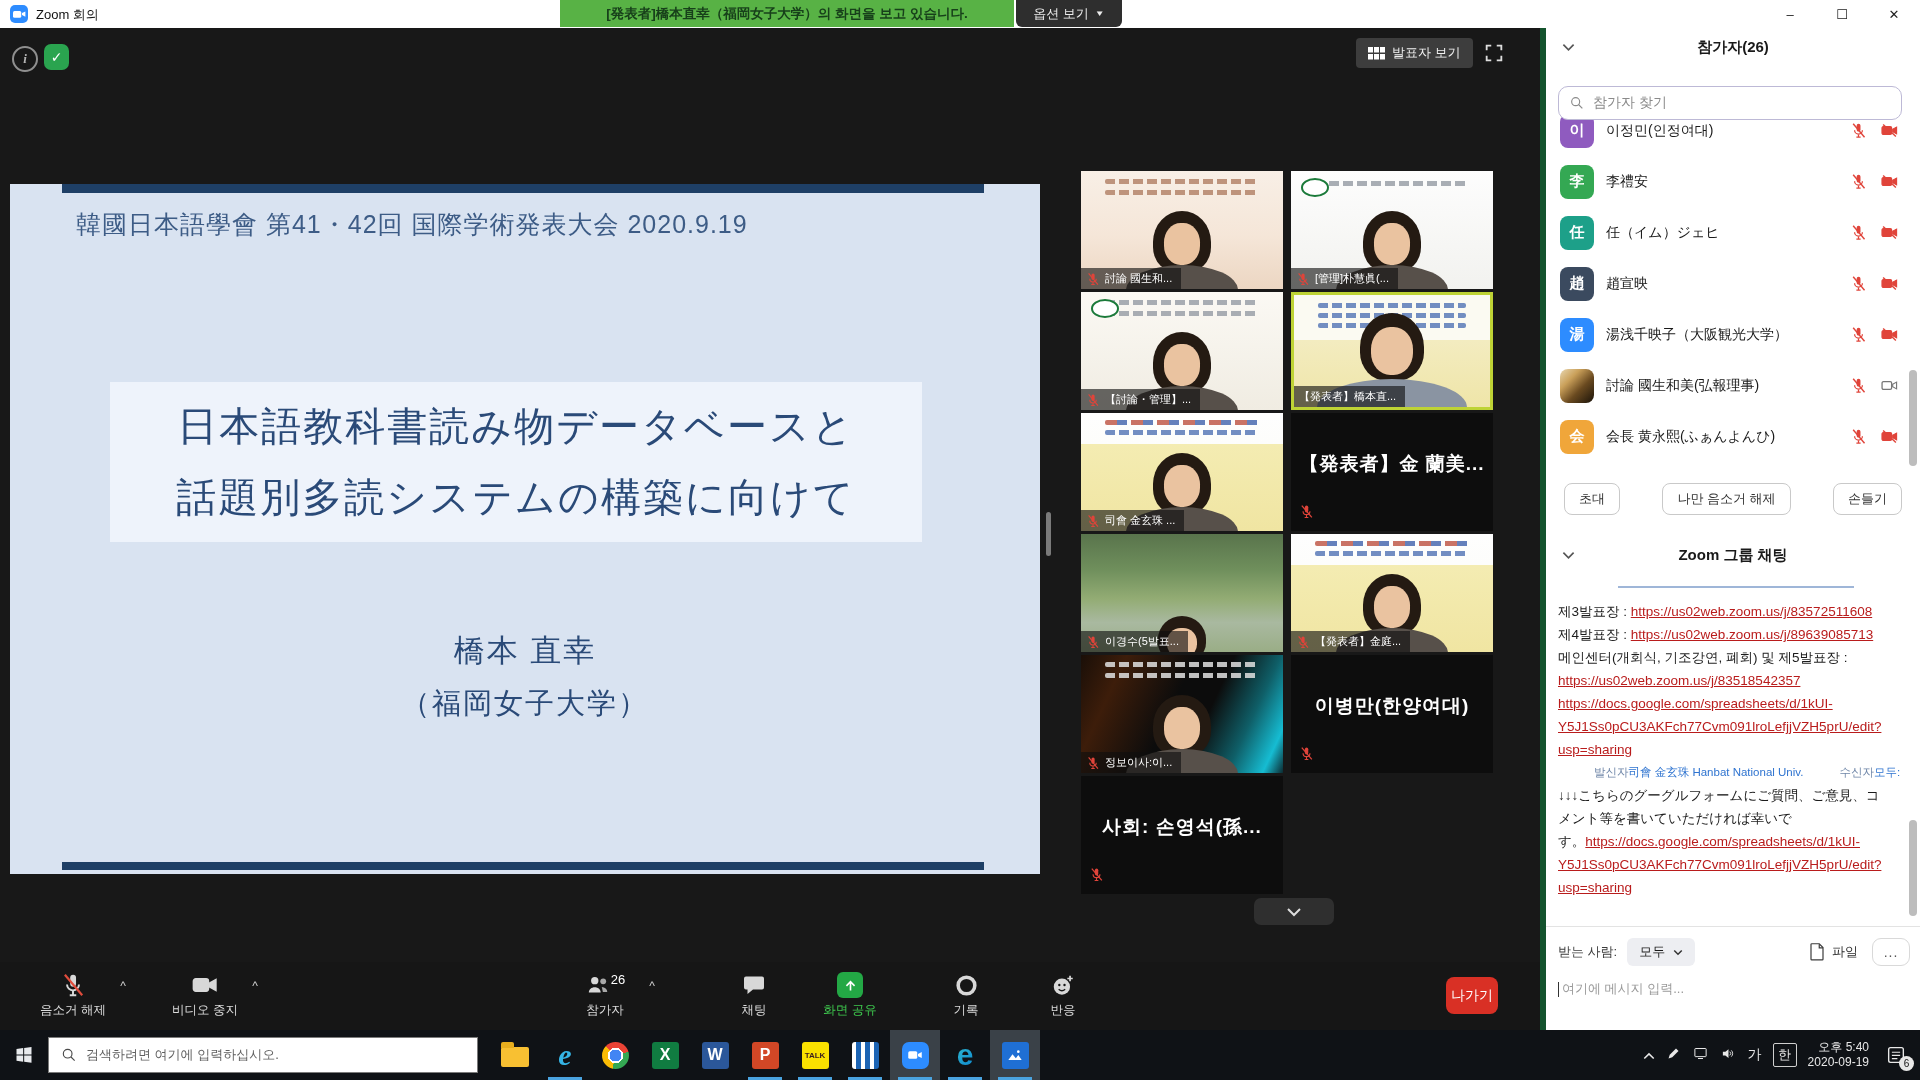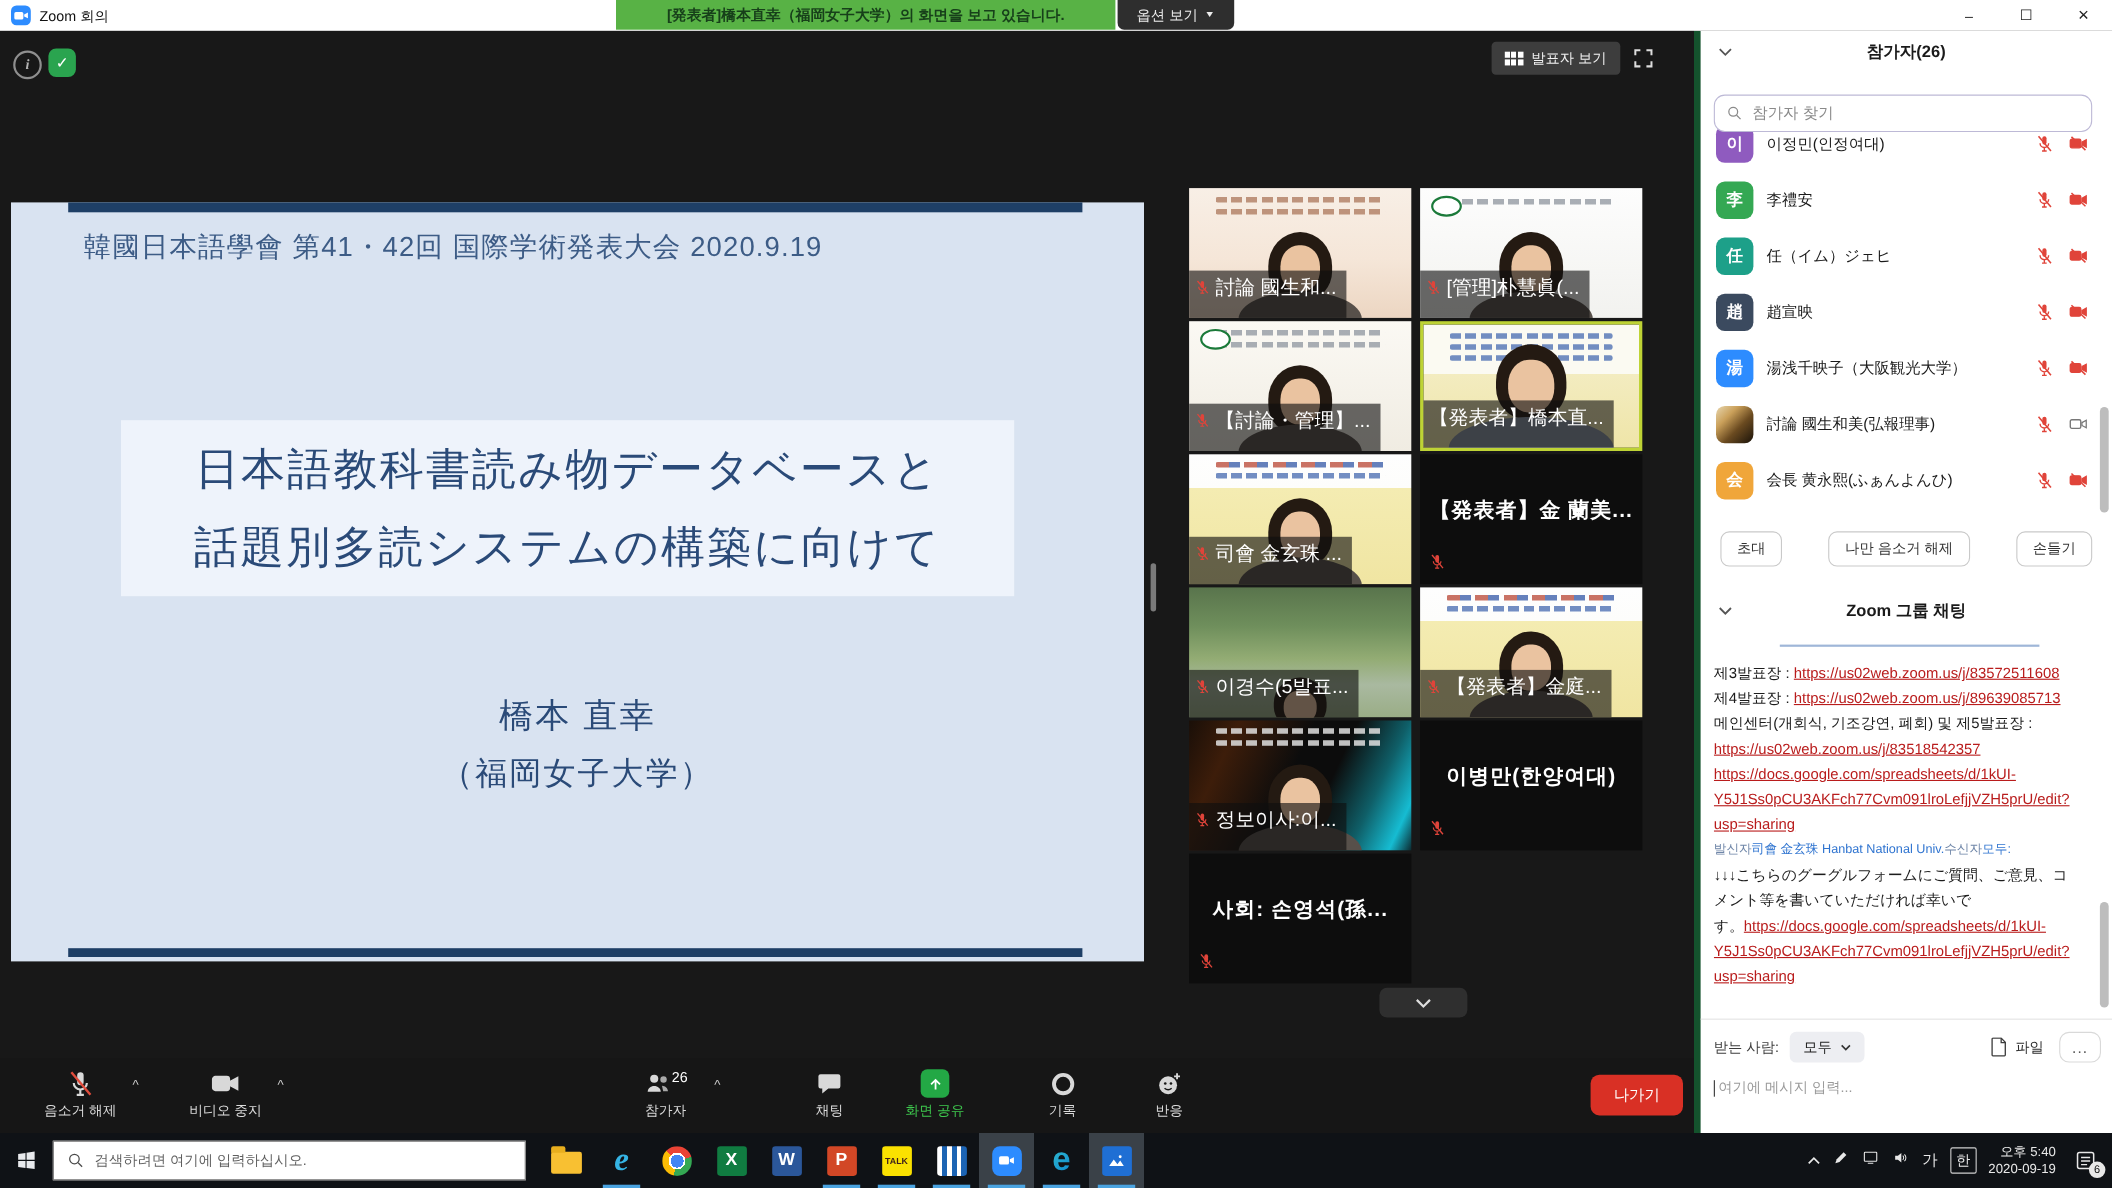--- a/index.html
+++ b/index.html
@@ -43,22 +43,22 @@
     display:flex;flex-direction:column;align-items:center;justify-content:center;gap:16px;}
   .slide-title-line{font-size:40px;color:#2a4a78;letter-spacing:2px;}
   .slide-presenter{position:absolute;left:0;top:446px;width:100%;text-align:center;font-size:31px;color:#2a4a78;letter-spacing:2px;}
   .slide-affil{position:absolute;left:0;top:500px;width:100%;text-align:center;font-size:29px;color:#2a4a78;letter-spacing:2px;}
   .mid-scroll{position:absolute;left:1046px;top:484px;width:5px;height:44px;background:#7a7a7a;border-radius:3px;}
 
   
   .tiles{position:absolute;left:1081px;top:143px;width:412px;height:752px;}
   .tile{position:absolute;width:202px;height:118px;background:#0d0d0d;overflow:hidden;box-sizing:border-box;}
   .tile.active{border:3px solid #bed335;}
-  .tile-label{position:absolute;left:0;bottom:0;max-width:96%;background:rgba(15,15,15,.62);color:#fff;font-size:18px;
-    padding:3px 9px 16px 5px;display:flex;align-items:center;gap:5px;white-space:nowrap;overflow:hidden;}
+  .tile-label{position:absolute;left:0;bottom:0;max-width:96%;background:rgba(15,15,15,.62);color:#fff;font-size:11px;
+    padding:3px 9px 3px 5px;display:flex;align-items:center;gap:5px;white-space:nowrap;overflow:hidden;}
   .tile-bigname{width:100%;text-align:center;color:#fff;font-size:19px;font-weight:bold;letter-spacing:1px;
     position:absolute;top:38px;}
   .corner-mic{position:absolute;left:8px;bottom:8px;}
   .strip{position:absolute;left:12%;width:76%;height:5px;border-radius:2px;opacity:.85;}
   .strip-brown{background:repeating-linear-gradient(90deg,#b4846a 0 10px,transparent 10px 14px);}
   .strip-gray{background:repeating-linear-gradient(90deg,#9aa0a8 0 10px,transparent 10px 14px);}
   .strip-blue{background:repeating-linear-gradient(90deg,#5a7ab8 0 10px,transparent 10px 14px);}
   .strip-red{background:repeating-linear-gradient(90deg,#c05a4a 0 12px,#4a6ab0 12px 22px,transparent 22px 26px);}
   .strip-white{background:repeating-linear-gradient(90deg,#e0e0e0 0 10px,transparent 10px 14px);}
   .bg-poster1{background:linear-gradient(180deg,#f8efe6 0%,#f5e6d8 55%,#ecd6c2 100%);}
@@ -84,21 +84,21 @@
     display:flex;align-items:center;justify-content:center;color:#ddd;font-size:12px;}
 
   
   .toolbar{position:absolute;left:0;top:962px;width:1540px;height:68px;background:#161616;}
   .tb-item{position:absolute;top:9px;text-align:center;color:#dcdcdc;font-size:12.5px;}
   .tb-icon{height:28px;display:flex;align-items:center;justify-content:center;margin-bottom:3px;}
   .tb-chev{position:absolute;top:8px;color:#cfcfcf;font-size:12px;}
   .tb-badge{font-size:13px;color:#fff;margin-left:0;position:relative;top:-6px;}
   .tb-label-accent{color:#3ec94e;}
   .share-box{width:26px;height:26px;background:#23a845;border-radius:6px;display:flex;align-items:center;justify-content:center;}
-  .leave-btn{position:absolute;left:1446px;top:15px;width:84px;height:37px;background:#d93025;color:#fff;border-radius:8px;
+  .leave-btn{position:absolute;left:1446px;top:15px;width:52px;height:37px;background:#d93025;color:#fff;border-radius:8px;
     font-size:14px;display:flex;align-items:center;justify-content:center;}
 
   
   .panel{position:absolute;left:1540px;top:28px;width:380px;height:1002px;background:#fff;border-left:6px solid #14532d;box-sizing:border-box;}
   .p-collapse{position:absolute;left:16px;top:12px;color:#555;font-size:13px;}
   .p-title{position:absolute;left:0;top:10px;width:100%;text-align:center;font-size:15px;font-weight:bold;color:#1a1a1a;}
   .p-search{position:absolute;left:12px;top:58px;width:344px;height:34px;border:1px solid #bdb9d6;border-radius:10px;background:#fff;
     display:flex;align-items:center;gap:8px;padding:0 10px;box-sizing:border-box;z-index:3;}
   .p-search-text{font-size:14px;color:#8a8a8a;}
   .p-list{position:absolute;left:0;top:77px;width:100%;height:360px;overflow:hidden;z-index:1;}
@@ -112,21 +112,21 @@
     display:flex;align-items:center;justify-content:center;}
   .p-scroll1{position:absolute;right:3px;top:342px;width:8px;height:96px;background:#bdbdbd;border-radius:4px;z-index:4;}
 
   .c-collapse{position:absolute;left:16px;top:520px;color:#555;font-size:13px;}
   .c-title{position:absolute;left:0;top:518px;width:100%;text-align:center;font-size:15px;font-weight:bold;color:#1a1a1a;}
   .c-divider{position:absolute;left:72px;top:558px;width:236px;height:2px;background:#9fb6d8;}
   .c-messages{position:absolute;left:12px;top:572px;width:346px;font-size:13.5px;line-height:23px;color:#1c1c1c;}
   .c-messages .link{color:#b91c1c;text-decoration:underline;cursor:pointer;}
   .c-line{white-space:nowrap;overflow:hidden;}
   .c-meta{font-size:11.5px;}
-  .meta-label{color:#6f86a8;}
+  .meta-label{color:#6f86a8;margin-left:36px;}
   .meta-name{color:#2f74d0;}
   .c-scroll{position:absolute;right:3px;top:792px;width:8px;height:96px;background:#bdbdbd;border-radius:4px;}
   .c-footer-divider{position:absolute;left:0;top:898px;width:100%;height:1px;background:#e3e3e3;}
   .c-footer{position:absolute;left:12px;right:10px;top:906px;height:36px;display:flex;align-items:center;}
   .to-label{font-size:13px;color:#3c3c3c;}
   .to-pill{margin-left:10px;background:#edeef2;border-radius:6px;padding:5px 12px;font-size:13px;color:#1a1a1a;
     display:flex;align-items:center;gap:8px;}
   .file-btn{margin-left:auto;display:flex;align-items:center;gap:7px;font-size:13px;color:#2c2c2c;}
   .more-dots{margin-left:14px;width:36px;height:26px;border:1px solid #d9d9d9;border-radius:9px;color:#555;
     display:flex;align-items:center;justify-content:center;font-size:14px;letter-spacing:1px;}

